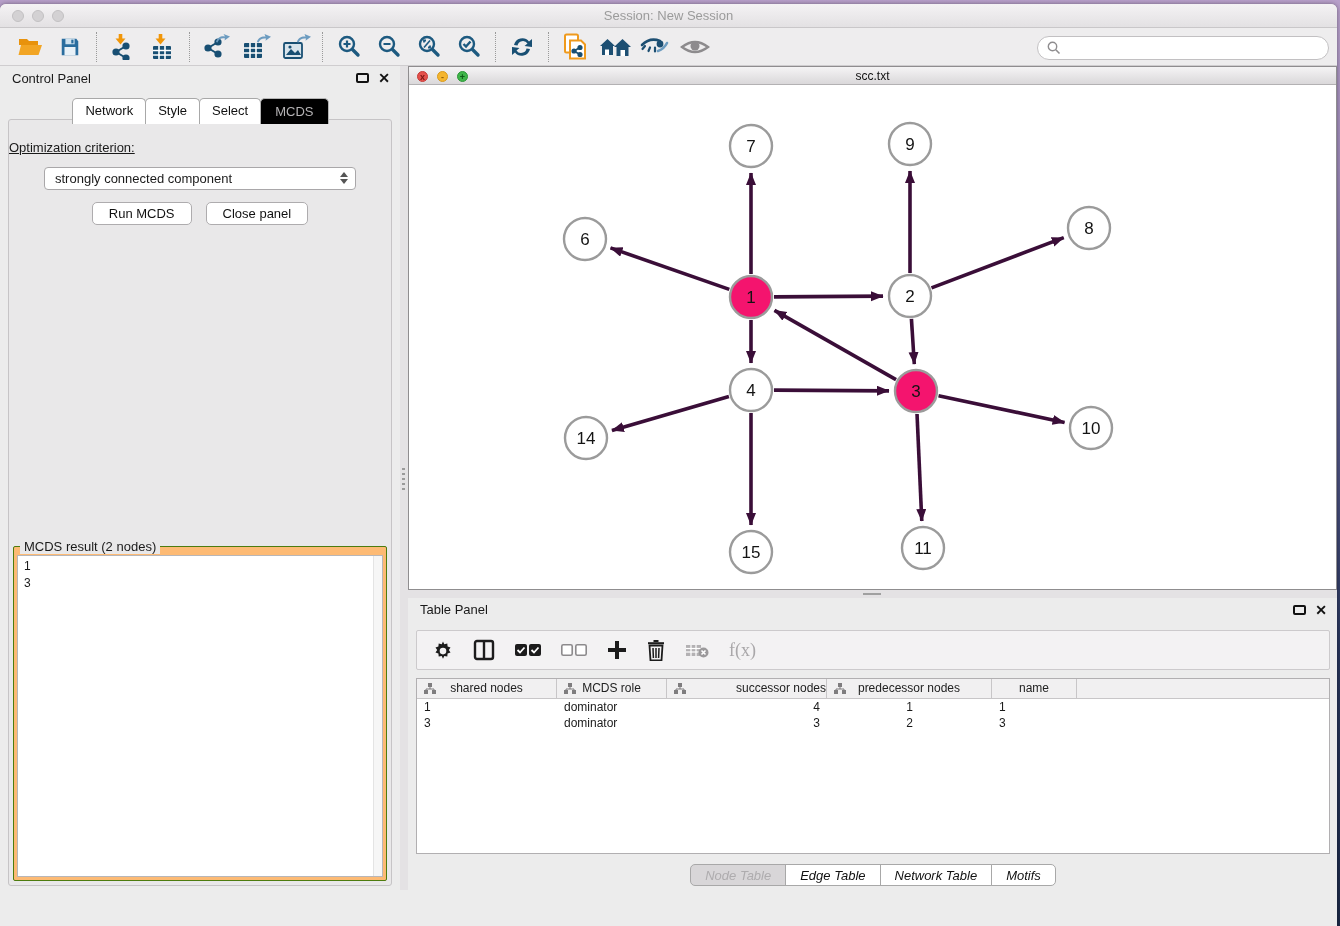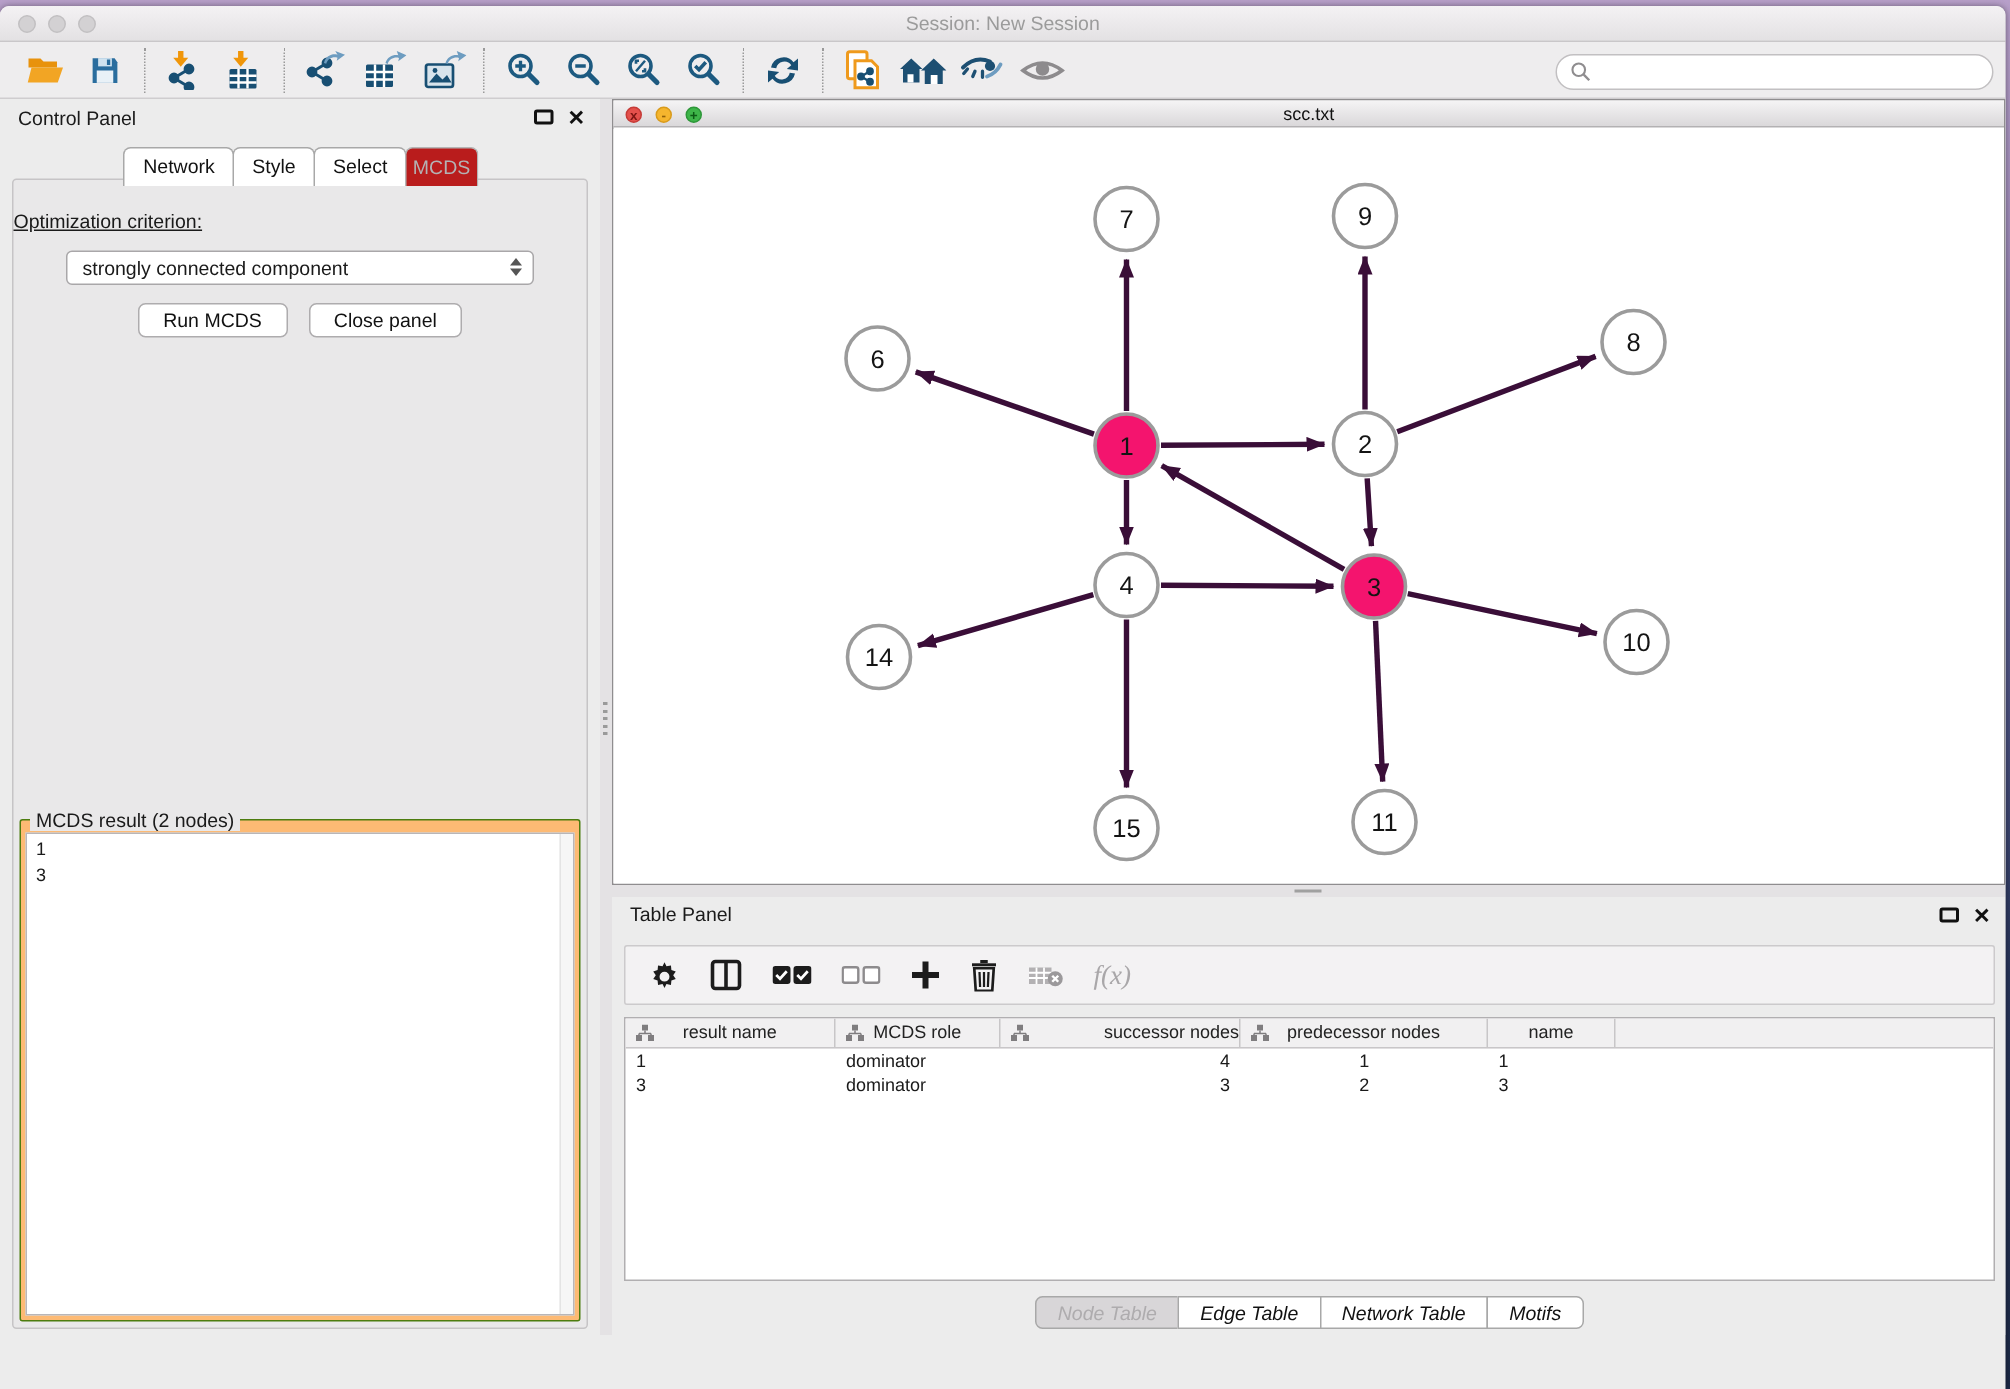--- a/index.html
+++ b/index.html
@@ -39,21 +39,21 @@
   .control-panel { position:absolute; left:0; top:62px; width:400px; height:824px; background:#ececec; }
   .cp-header { position:relative; height:26px; line-height:26px; padding-left:12px; font-size:13px; color:#1a1a1a; }
   .win-ctrls { position:absolute; right:10px; top:5px; display:flex; gap:9px; align-items:center; }
   .float-ic { width:13px; height:10px; border:2px solid #111; border-radius:2px; }
   .close-ic { font-weight:bold; font-size:14px; color:#111; line-height:14px; }
   .cp-tabs { display:flex; justify-content:center; margin-top:6px; position:relative; z-index:2; }
   .tab {
     padding:4px 12px; background:#fff; border:1px solid #a8a8a8; border-bottom:none;
     border-radius:5px 5px 0 0; margin-right:-1px; font-size:13px; color:#111;
   }
-  .tab.active { background:#b91c1c; color:#b4b2b4; padding:5px 4px; border-color:#b5b5b5; }
+  .tab.active { background:#000000; color:#b4b2b4; padding:5px 14px; border-color:#b5b5b5; }
   .cp-body {
     position:absolute; left:8px; right:8px; top:53px; bottom:4px;
     background:#e9e8e9; border:1px solid #c6c4c6; border-radius:3px;
   }
   .opt-label { text-align:left; margin-top:20px; font-size:13px;text-decoration:underline; }
   .select {
     position:relative; margin:12px auto 0; width:312px; height:23px; background:#fff;
     border:1px solid #a9a7a9; border-radius:4px; line-height:21px; padding-left:10px; font-size:13px;
   }
   .stepper { position:absolute; right:7px; top:4px; display:flex; flex-direction:column; gap:2px; }
@@ -100,21 +100,21 @@
   .net-canvas { position:absolute; left:0; top:19px; right:0; bottom:0; background:#fff; }
   
   .table-panel { position:absolute; left:408px; top:594px; width:929px; height:292px; background:#ececec; }
   .tp-header { position:relative; height:24px; line-height:24px; padding-left:12px; font-size:13px; }
   .tp-toolbar {
     position:absolute; left:8px; right:7px; top:32px; height:40px;
     background:#f3f2f3; border:1px solid #cccacc; border-radius:2px;
     display:flex; align-items:center; gap:20px; padding-left:16px;
   }
   .tp-ic { display:flex; align-items:center; justify-content:center; height:28px; }
-  .fx { font-family:"Liberation Serif", serif; font-style:italic; font-size:18px; color:#a9a7a9; }
+  .fx { font-family:"Liberation Serif", serif; font-size:18px; color:#a9a7a9; }
   .tbl-wrap {
     position:absolute; left:8px; right:7px; top:80px; bottom:36px;
     background:#fff; border:1px solid #b1afb1; overflow:hidden;
   }
   .tbl-head { display:flex; height:20px; background:#f1f0f1; border-bottom:1px solid #c8c6c8; }
   .th {
     position:relative; border-right:1px solid #c8c6c8; font-size:12px; line-height:19px;
     text-align:center; color:#222;
   }
   .th .tree { position:absolute; left:7px; top:4px; }
@@ -558,21 +558,21 @@
                 <rect x="4" y="0" width="4" height="4"></rect>
                 <rect x="0" y="7" width="4" height="4"></rect>
                 <rect x="8" y="7" width="4" height="4"></rect>
               </g>
               <g stroke="#7f7d7f" stroke-width="1">
                 <line x1="6" y1="4" x2="6" y2="6"></line>
                 <line x1="2" y1="6" x2="10" y2="6"></line>
                 <line x1="2" y1="6" x2="2" y2="7"></line>
                 <line x1="10" y1="6" x2="10" y2="7"></line>
               </g>
-            </svg><span>result name</span></div>
+            </svg><span>shared nodes</span></div>
           <div class="th c1"><svg class="tree" width="12" height="12" viewBox="0 0 12 12">
               <g fill="#7f7d7f">
                 <rect x="4" y="0" width="4" height="4"></rect>
                 <rect x="0" y="7" width="4" height="4"></rect>
                 <rect x="8" y="7" width="4" height="4"></rect>
               </g>
               <g stroke="#7f7d7f" stroke-width="1">
                 <line x1="6" y1="4" x2="6" y2="6"></line>
                 <line x1="2" y1="6" x2="10" y2="6"></line>
                 <line x1="2" y1="6" x2="2" y2="7"></line>

